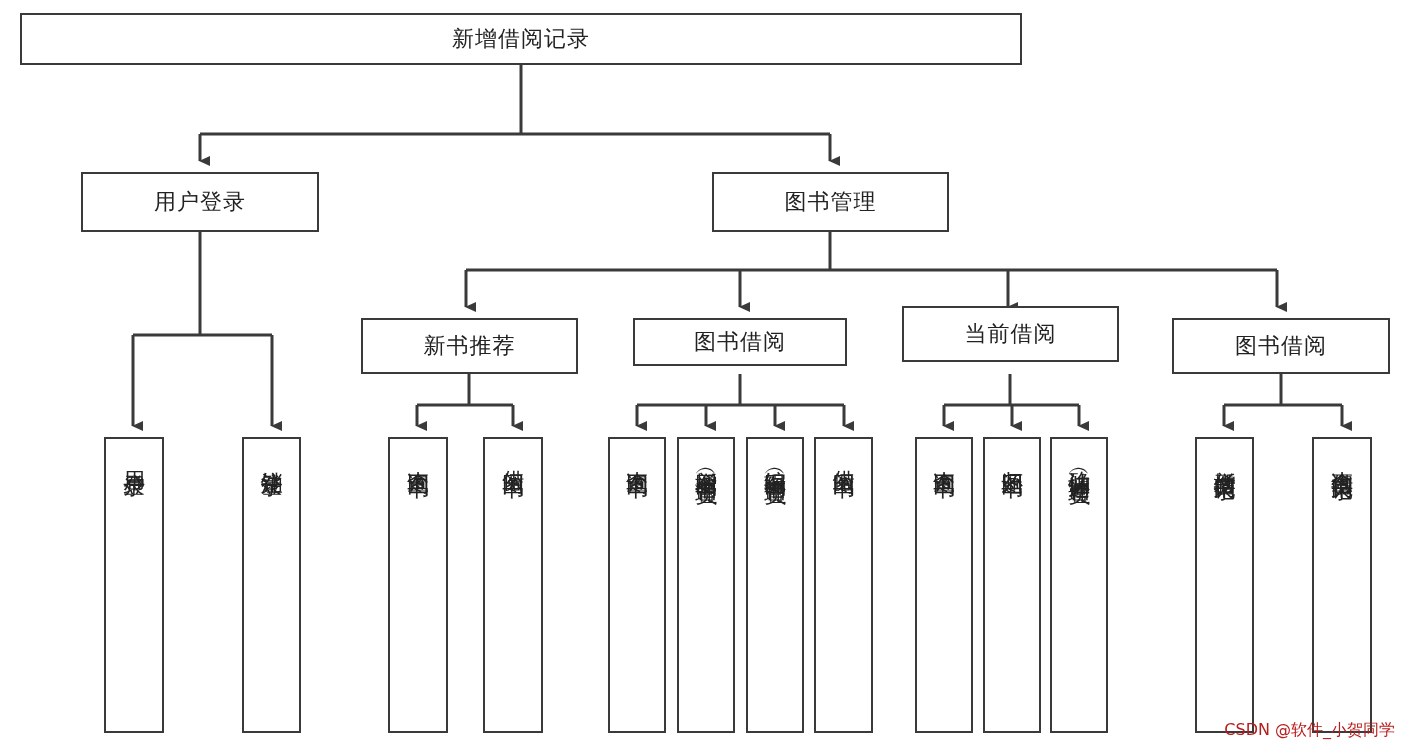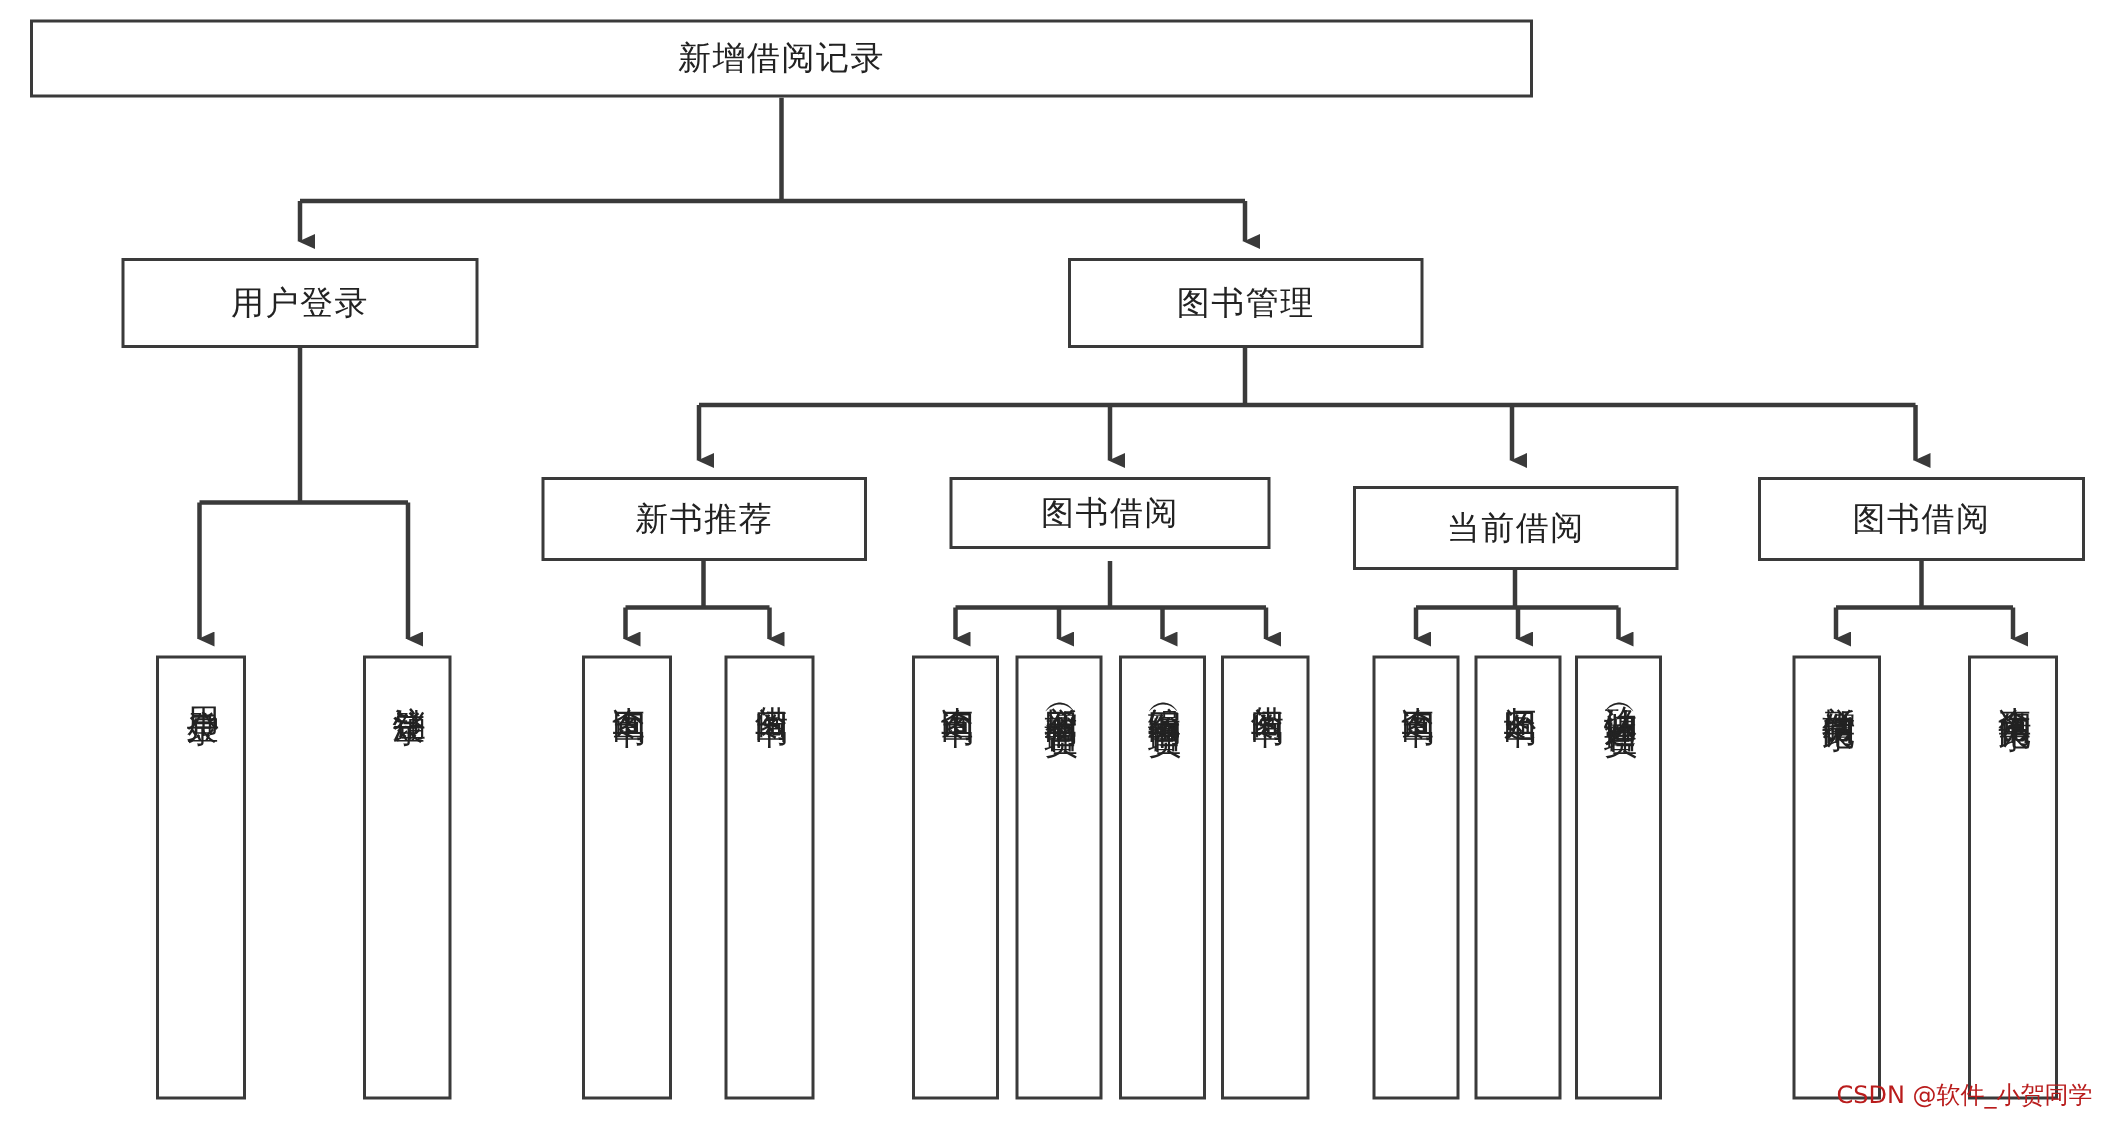--- a/index.html
+++ b/index.html
@@ -78,21 +78,21 @@
   <div class="node h" style="left:361px;top:318px;width:217px;height:56px;">
     <span>新书推荐</span>
   </div>
 
   <div class="node h" style="left:712px;top:172px;width:237px;height:60px;">
     <span>图书管理</span>
   </div>
   <div class="node h" style="left:633px;top:318px;width:214px;height:48px;">
     <span>图书借阅</span>
   </div>
-  <div class="node h" style="left:902px;top:324px;width:217px;height:56px;">
+  <div class="node h" style="left:902px;top:306px;width:217px;height:56px;">
     <span>当前借阅</span>
   </div>
   <div class="node h" style="left:1172px;top:318px;width:218px;height:56px;">
     <span>图书借阅</span>
   </div>
 
   <div class="node v" style="left:104px;top:437px;width:60px;height:296px;">
     <span>用户登录</span>
   </div>
   <div class="node v" style="left:242px;top:437px;width:59px;height:296px;">

